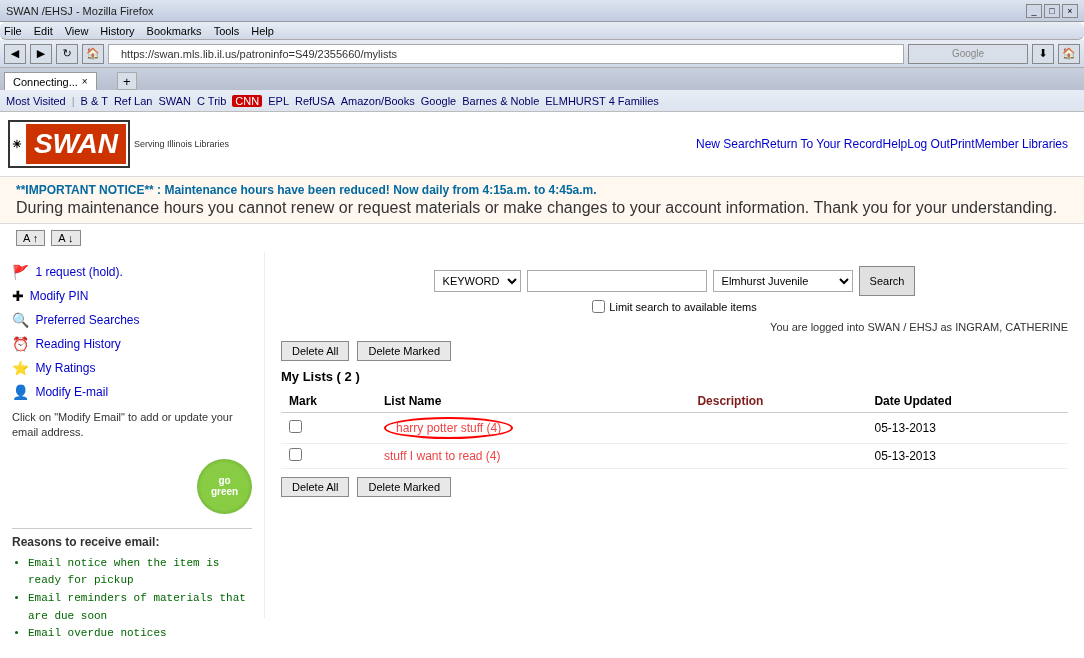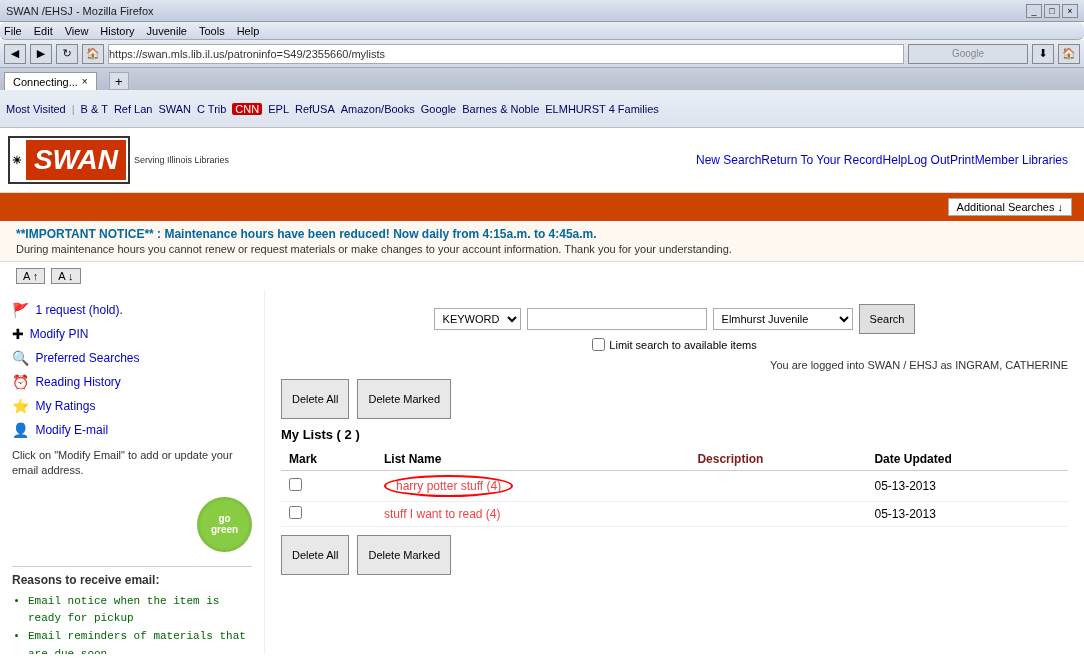--- a/index.html
+++ b/index.html
@@ -34,50 +34,50 @@
       display: flex;
       align-items: center;
       padding: 0 4px;
       gap: 12px;
       border-bottom: 1px solid #aaa;
       font-size: 11px;
       border-radius: 6px;
     }
     .menu-item { cursor: pointer; color: #000; }
     .nav-btn { width: 22px; height: 20px; border: 1px solid #888; background: #d8dfe8; display: flex; align-items: center; justify-content: center; font-size: 11px; cursor: pointer; }
-    .address-bar { flex: 1; height: 20px; border: 1px solid #aaa; background: #fff; padding: 0 0; font-size: 11px; display: flex; align-items: center; }
+    .address-bar { flex: 1; height: 20px; border: 1px solid #aaa; background: #fff; padding: 0 12px; font-size: 11px; display: flex; align-items: center; }
     .address-text { font-size: 11px; color: #333; }
     .new-tab-btn { width: 20px; height: 18px; border: 1px solid #aaa; background: #d8dfe8; display: flex; align-items: center; justify-content: center; font-size: 13px; }
 
     
     .tab-bar {
       background: linear-gradient(to bottom, #c8d0e0, #b8c0d0);
       height: 22px;
       display: flex;
       align-items: flex-end;
       padding: 0 4px;
-      gap: 12px;
+      gap: 20px;
     }
     .tab {
       background: #d8e0ee;
       border: 1px solid #999;
       border-bottom: none;
       padding: 2px 8px;
       font-size: 11px;
       height: 18px;
       display: flex;
       align-items: center;
       gap: 4px;
     }
     .tab.active { background: #fff; }
 
     
     .bookmarks-bar {
       background: linear-gradient(to bottom, #e8edf5, #dde4ef);
-      height: 38px;
+      height: 22px;
       display: flex;
       align-items: center;
       padding: 0 6px;
       gap: 6px;
       border-bottom: 1px solid #bbb;
       font-size: 11px;
       overflow: hidden;
     }
     .bm-item { color: #000066; cursor: pointer; white-space: nowrap; font-size: 11px; }
     .bm-separator { color: #999; }
@@ -127,21 +127,21 @@
       gap: 4px;
     }
 
     
     .alert-banner {
       background: #fff8f0;
       padding: 6px 16px;
       border-bottom: 1px solid #ddd;
     }
     .alert-title { color: #0369a1; font-size: 12px; font-weight: bold; }
-    .alert-body { color: #333; font-size: 11px; margin-top: 2px; }
+    .alert-body { color: #333; font-size: 16px; margin-top: 2px; }
 
     
     .font-controls {
       padding: 6px 16px;
       display: flex;
       gap: 6px;
       align-items: center;
     }
     .font-btn {
       border: 1px solid #888;
@@ -250,21 +250,21 @@
       font-size: 11px;
       color: #333;
       padding: 4px 0 8px 0;
     }
 
     
     .list-controls { display: flex; gap: 8px; margin-bottom: 8px; }
     .ctrl-btn {
       background: #e8e8e8;
       border: 1px solid #888;
-      padding: 13px 10px;
+      padding: 3px 10px;
       font-size: 11px;
       cursor: pointer;
     }
     .my-lists-title { font-size: 13px; font-weight: bold; margin-bottom: 6px; }
     .lists-table { width: 100%; border-collapse: collapse; font-size: 12px; }
     .lists-table th { text-align: left; padding: 4px 8px; border-bottom: 1px solid #ccc; font-size: 12px; }
     .lists-table th.desc { color: #7f1d1d; font-weight: bold; }
     .lists-table td { padding: 4px 8px; border-bottom: 1px solid #eee; }
     .list-name-link { color: #ef4444; text-decoration: none; font-size: 12px; }
 
@@ -283,21 +283,21 @@
     <div class="win-btn">□</div>
     <div class="win-btn">×</div>
   </div>
 </div>
 
 <div class="menu-bar">
   <span class="menu-item">File</span>
   <span class="menu-item">Edit</span>
   <span class="menu-item">View</span>
   <span class="menu-item">History</span>
-  <span class="menu-item">Juvenile</span>
+  <span class="menu-item">Bookmarks</span>
   <span class="menu-item">Tools</span>
   <span class="menu-item">Help</span>
 </div>
 
 <div class="browser-toolbar">
   <div class="nav-btn">◀</div>
   <div class="nav-btn">▶</div>
   <div class="nav-btn">↻</div>
   <div class="nav-btn">🏠</div>
   <div class="address-bar">
@@ -345,25 +345,20 @@
     <div class="top-links">
       <a class="top-link">New Search</a>
       <a class="top-link">Return To Your Record</a>
       <a class="top-link">Help</a>
       <a class="top-link">Log Out</a>
       <a class="top-link">Print</a>
       <a class="top-link">Member Libraries</a>
     </div>
   </div>
 
-  <div class="orange-bar">
-    <div class="additional-searches">
-      <span>Additional Searches ↓</span>
-    </div>
-  </div>
 
   <div class="alert-banner">
     <div class="alert-title">**IMPORTANT NOTICE** : Maintenance hours have been reduced! Now daily from 4:15a.m. to 4:45a.m.</div>
     <div class="alert-body">During maintenance hours you cannot renew or request materials or make changes to your account information. Thank you for your understanding.</div>
   </div>
 
   <div class="font-controls">
     <button class="font-btn">A ↑</button>
     <button class="font-btn">A ↓</button>
   </div>

